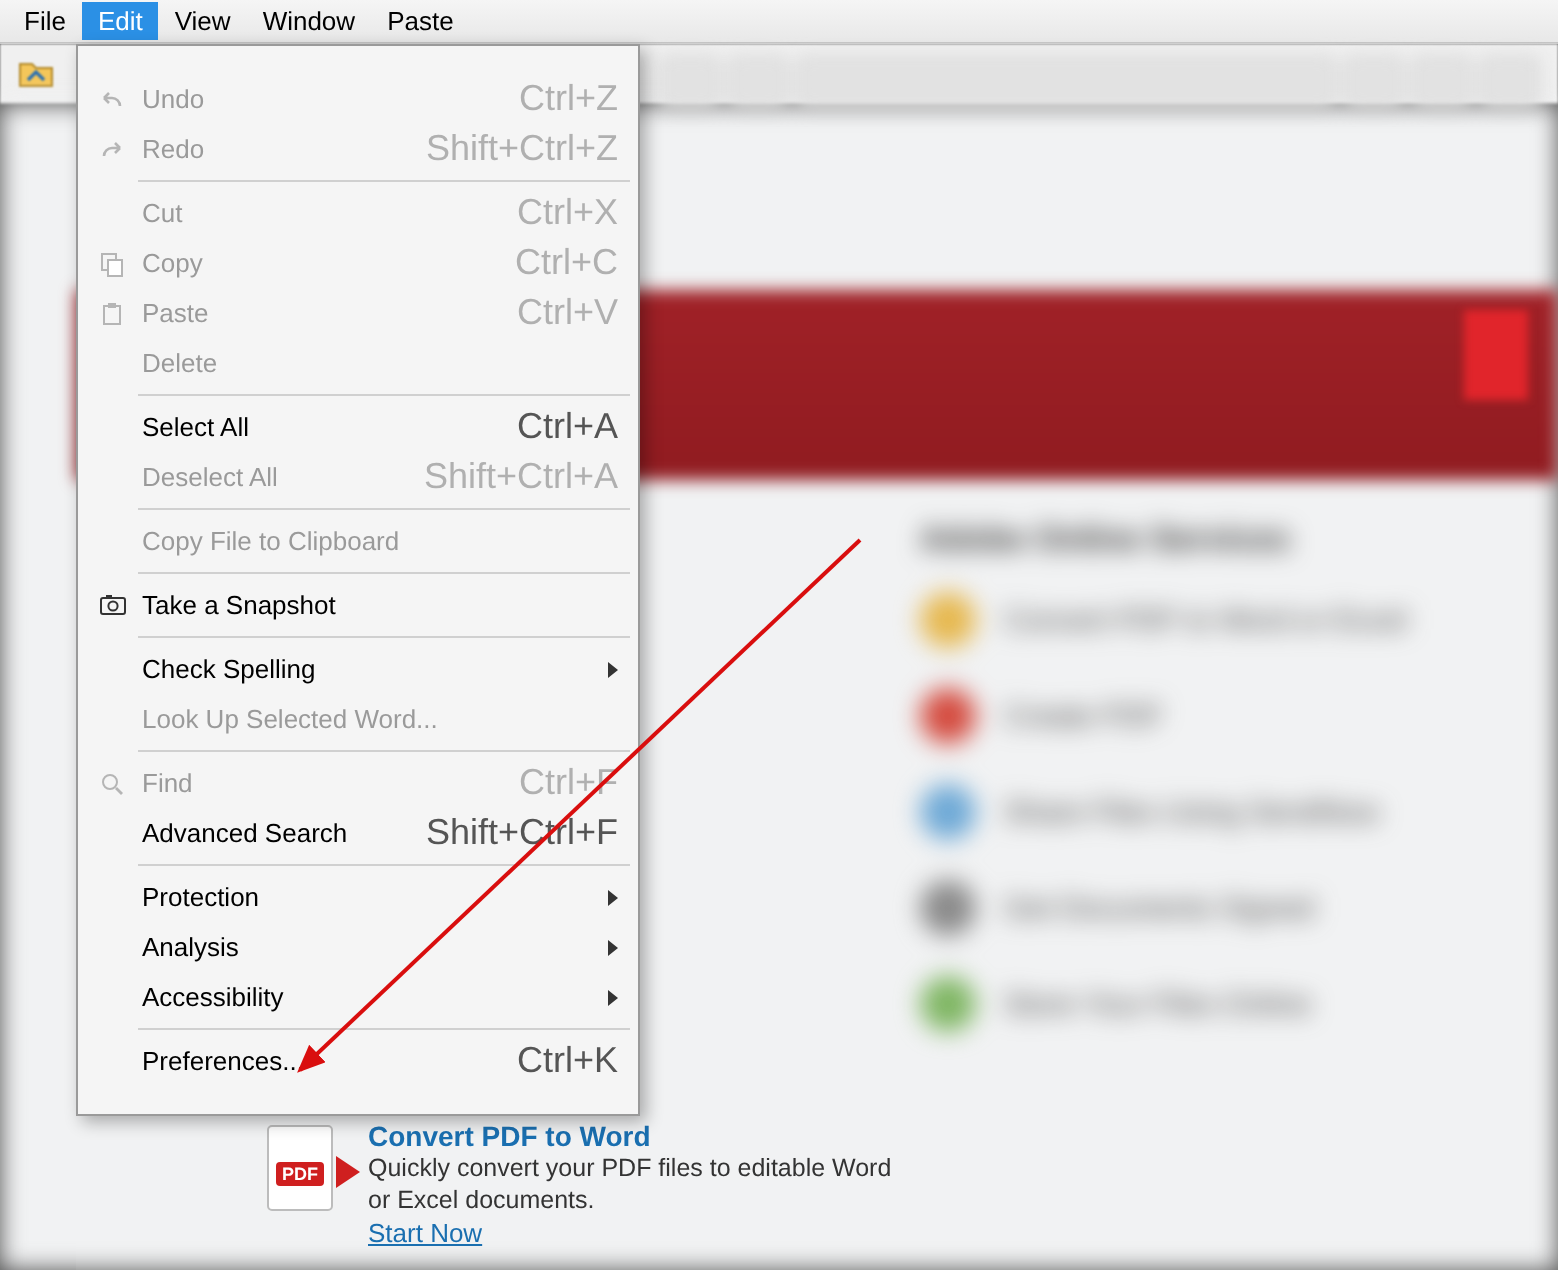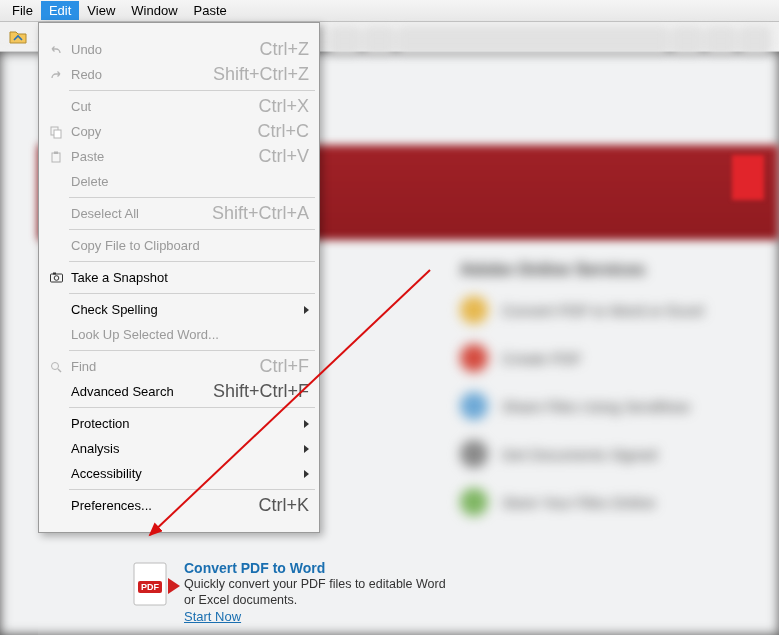--- a/index.html
+++ b/index.html
@@ -339,20 +339,25 @@
         </svg>
       </span>
       <span class="menu-label">Paste</span>
       <span class="menu-shortcut">Ctrl+V</span>
     </div>
     <div class="menu-item disabled">
       <span class="menu-icon"></span>
       <span class="menu-label">Delete</span>
     </div>
     <div class="sep"></div>
+    <div class="menu-item">
+      <span class="menu-icon"></span>
+      <span class="menu-label">Select All</span>
+      <span class="menu-shortcut">Ctrl+A</span>
+    </div>
     <div class="menu-item disabled">
       <span class="menu-icon"></span>
       <span class="menu-label">Deselect All</span>
       <span class="menu-shortcut">Shift+Ctrl+A</span>
     </div>
     <div class="sep"></div>
     <div class="menu-item disabled">
       <span class="menu-icon"></span>
       <span class="menu-label">Copy File to Clipboard</span>
     </div>

